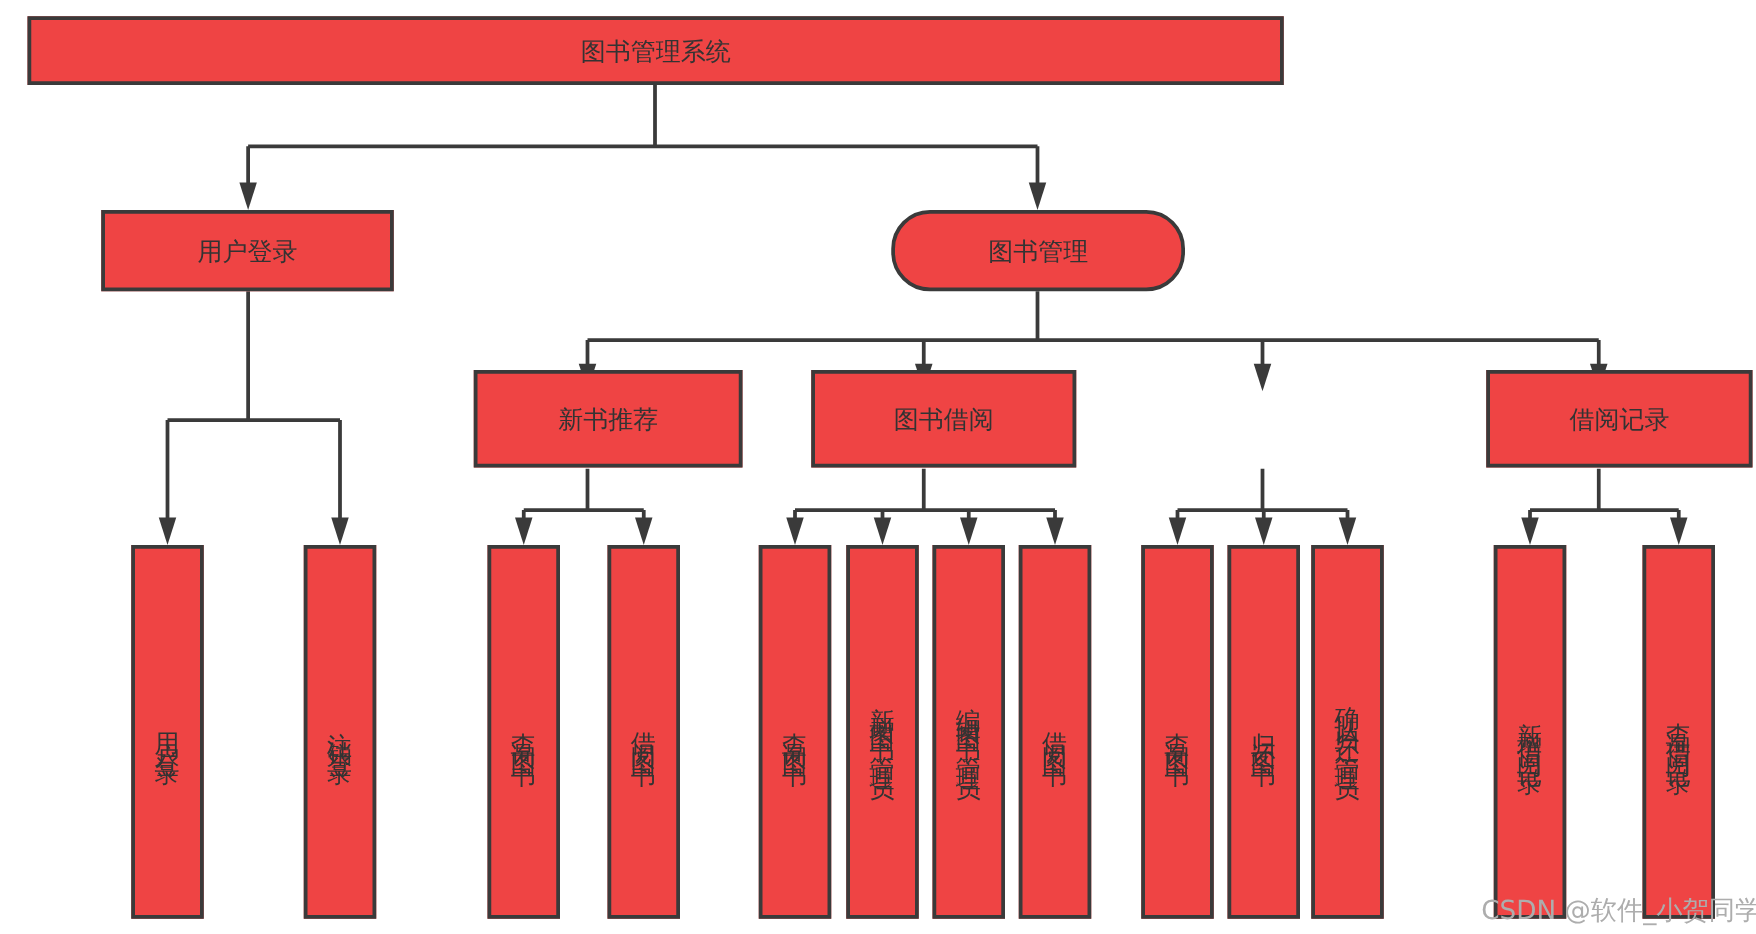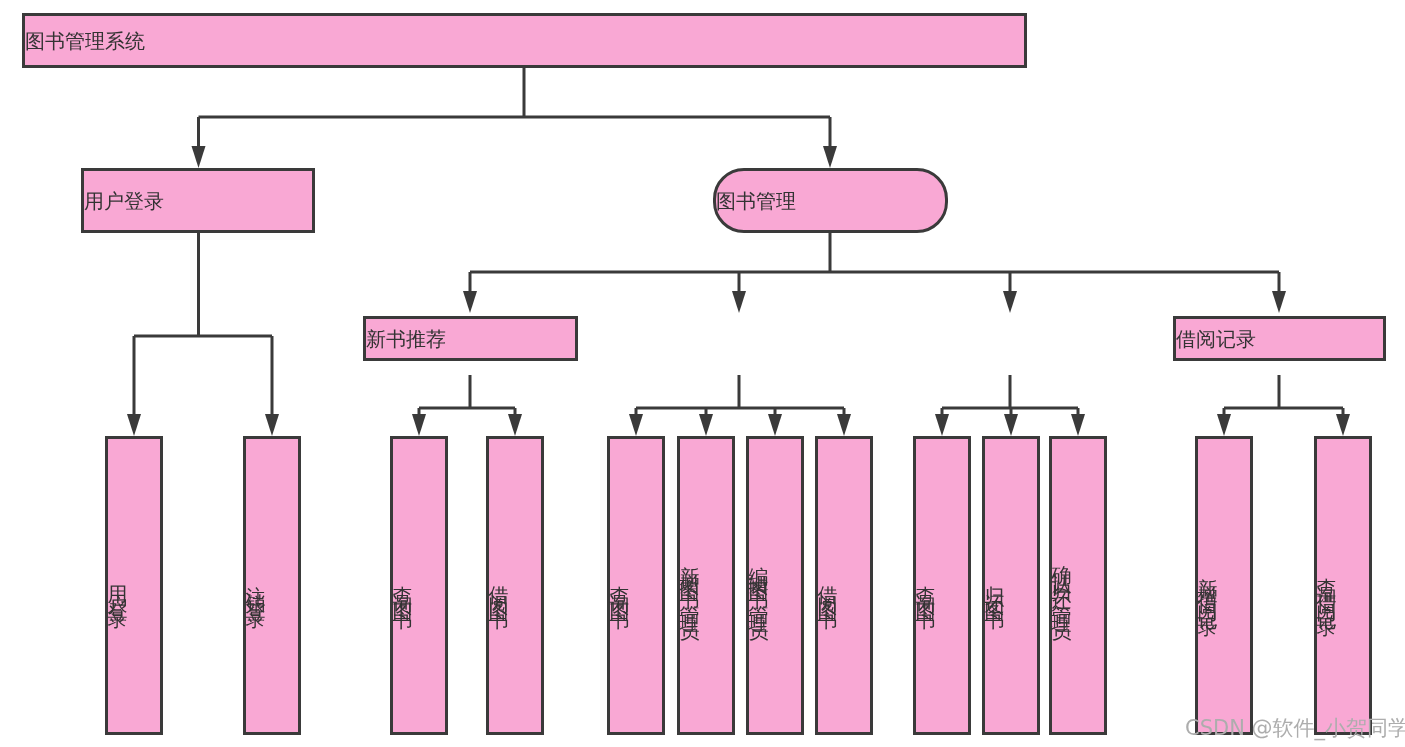--- a/index.html
+++ b/index.html
@@ -14,32 +14,33 @@
   #connectors {
     position: absolute;
     left: 0; top: 0;
     width: 1405px; height: 747px;
     pointer-events: none;
   }
   .box {
     position: absolute;
     box-sizing: border-box;
     border: 3px solid #3a3a3a;
-    background: #f9a8d4;
+    background: #ef4444;
     display: flex;
     align-items: center;
+    justify-content: center;
     color: #333333;
     font-size: 20px;
     line-height: 1;
     z-index: 2;
   }
   .root   { left: 22px;  top: 13px;  width: 1005px; height: 55px; }
   .l2a    { left: 81px;  top: 168px; width: 234px;  height: 65px; }
   .l2b    { left: 713px; top: 168px; width: 235px;  height: 65px; border-radius: 31px; }
-  .l3     { top: 316px; height: 45px; }
+  .l3     { top: 296px; height: 78px; margin-left: 16px; }
   .l3a    { left: 363px;  width: 215px; }
   .l3b    { left: 633px;  width: 212px; }
   .l3c    { left: 903px;  width: 214px; }
   .l3d    { left: 1173px; width: 213px; }
   .leaf   { top: 436px; width: 58px; height: 299px; }
   .leaf-0  { left: 105px; }
   .leaf-1  { left: 243px; }
   .leaf-2  { left: 390px; }
   .leaf-3  { left: 486px; }
   .leaf-4  { left: 607px; }
@@ -133,20 +134,23 @@
   <div class="box l2a">
     <span>用户登录</span>
   </div>
   <div class="box l2b">
     <span>图书管理</span>
   </div>
 
   <div class="box l3 l3a">
     <span>新书推荐</span>
   </div>
+  <div class="box l3 l3b">
+    <span>图书借阅</span>
+  </div>
   <div class="box l3 l3d">
     <span>借阅记录</span>
   </div>
 
   <div class="box leaf leaf-0">
     <span class="vtext">用户登录</span>
   </div>
   <div class="box leaf leaf-1">
     <span class="vtext">注销登录</span>
   </div>

